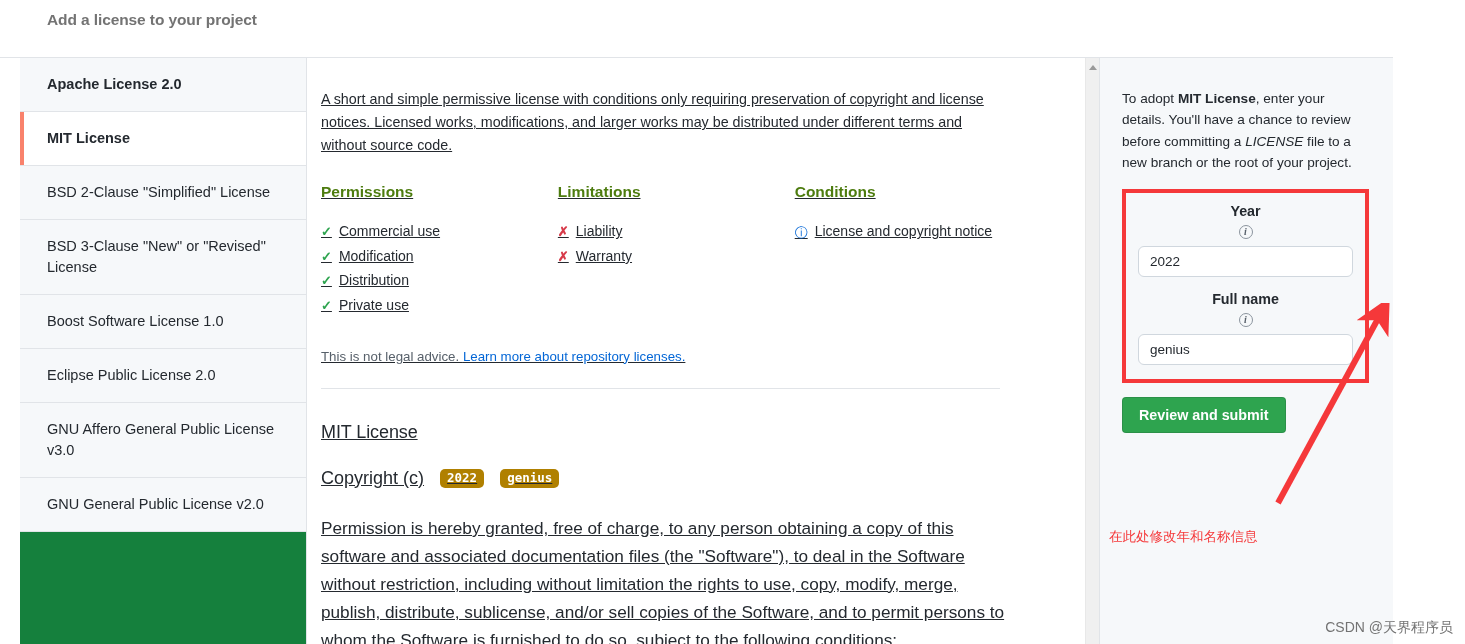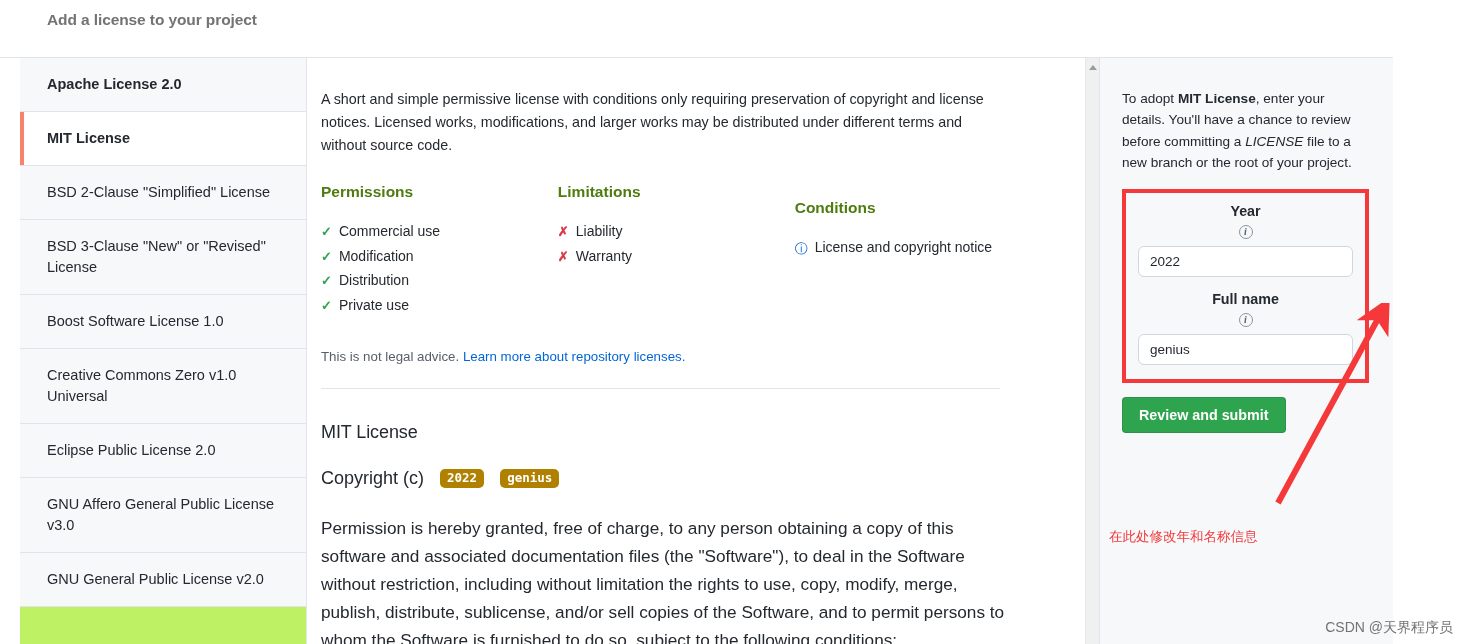--- a/index.html
+++ b/index.html
@@ -44,21 +44,21 @@
     width: 1373px;
     height: 586px;
     display: flex;
     align-items: stretch;
   }
 
   
   .sidebar {
     width: 287px;
     flex: 0 0 287px;
-    background: #bef264;
+    background: #15803d;
     border-right: 1px solid #e1e4e8;
     overflow: hidden;
   }
   .license-item {
     position: relative;
     padding: 16px 18px 16px 27px;
     font-size: 14.5px;
     line-height: 1.45;
     color: #24292f;
     border-bottom: 1px solid #e1e4e8;
@@ -83,33 +83,34 @@
     flex: 1 1 auto;
     position: relative;
     background: #ffffff;
     border-right: 1px solid #e1e4e8;
     overflow: hidden;
   }
   .main-inner {
     padding: 30px 28px 8px 14px;
     position: relative;
     height: 100%;
+    text-decoration: underline;
   }
   .summary-text {
     font-size: 14.3px;
     line-height: 1.62;
     color: #24292f;
     max-width: 690px;
   }
   .feature-grid {
     display: flex;
     margin-top: 26px;
   }
   .feature-col { width: 240px; }
-  .feature-col:nth-child(3) { width: 280px; margin-top: 16px; }
+  .feature-col:nth-child(3) { width: 280px; }
   .feature-head {
     font-size: 15.5px;
     font-weight: bold;
     color: #4d7c0f;
     margin-bottom: 18px;
   }
   .feature-row {
     font-size: 14px;
     line-height: 1.72;
     color: #24292f;
@@ -307,23 +308,20 @@
       <div class="license-item">
         <span>BSD 2-Clause "Simplified" License</span>
       </div>
       <div class="license-item">
         <span>BSD 3-Clause "New" or "Revised" License</span>
       </div>
       <div class="license-item">
         <span>Boost Software License 1.0</span>
       </div>
       <div class="license-item">
-        <span>Creative Commons Zero v1.0 Universal</span>
-      </div>
-      <div class="license-item">
         <span>Eclipse Public License 2.0</span>
       </div>
       <div class="license-item">
         <span>GNU Affero General Public License v3.0</span>
       </div>
       <div class="license-item">
         <span>GNU General Public License v2.0</span>
       </div>
     </div>
 

